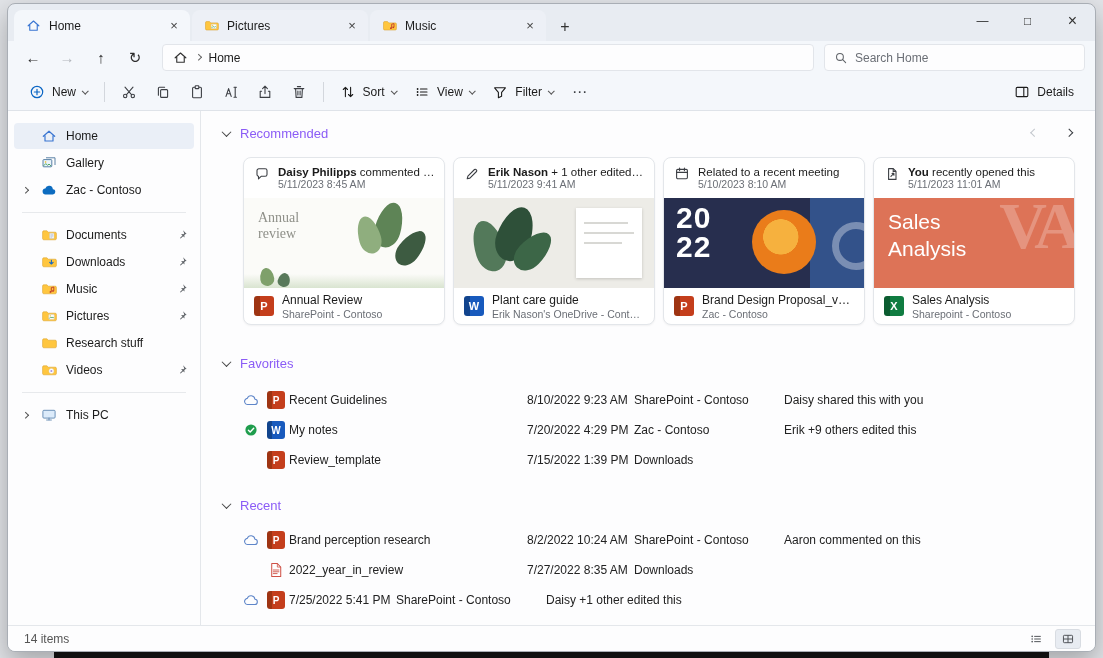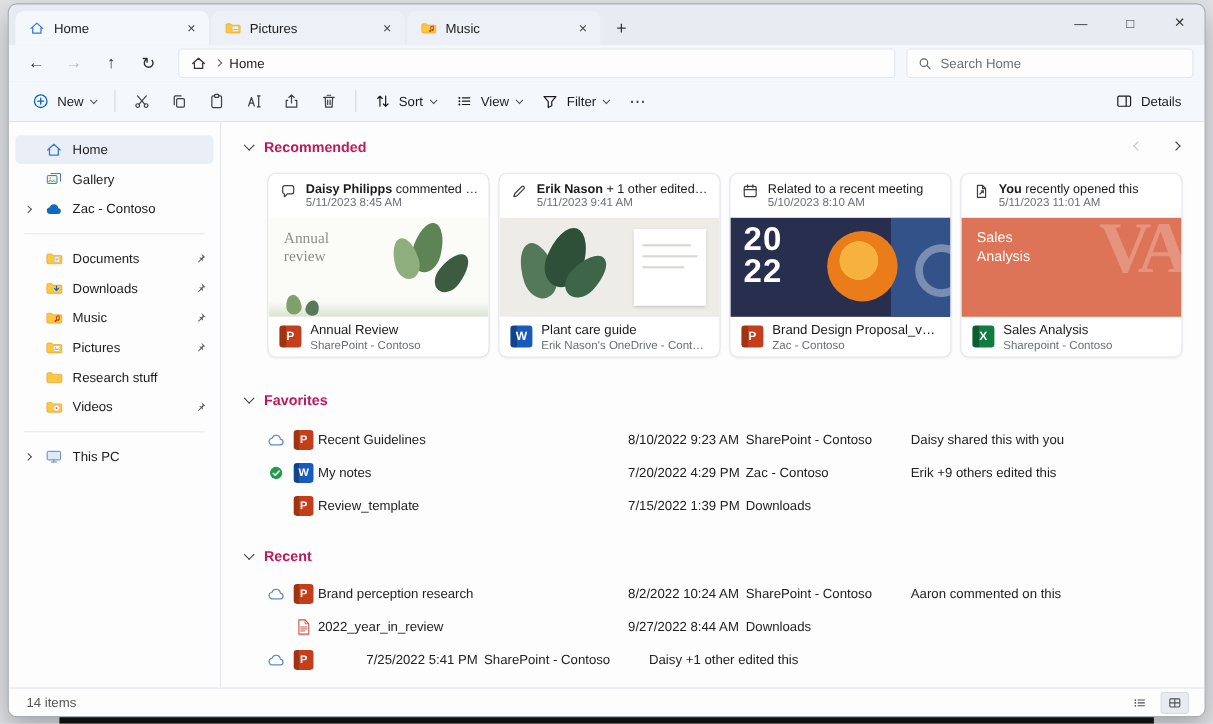--- a/index.html
+++ b/index.html
@@ -34,21 +34,21 @@
   .bodyrow{flex:1;display:flex;background:#fdfdfe;min-height:0;}
   .sidebar{width:193px;flex:none;padding:12px 6px 0 6px;border-right:1px solid #e4e7eb;overflow:hidden;}
   .sitem{height:26px;display:flex;align-items:center;gap:9px;padding:0 6px 0 4px;border-radius:4px;font-size:12px;color:#1b1b1b;margin-bottom:1px;}
   .sitem.selected{background:#eaeff7;}
   .slot{width:14px;display:flex;align-items:center;justify-content:center;color:#555;flex:none;}
   .slabel{flex:1;white-space:nowrap;overflow:hidden;}
   .pin{color:#5f6368;flex:none;}
   .ssep{height:1px;background:#e7e9ec;margin:9px 8px;}
   .main{flex:1;min-width:0;padding:10px 14px 0 22px;overflow:hidden;}
   
-  .sechead{display:flex;align-items:center;gap:10px;height:24px;font-size:13px;font-weight:700;color:#be185d;padding-right:10px;}
+  .sechead{display:flex;align-items:center;gap:10px;height:24px;font-size:13px;font-weight:400;color:#8b5cf6;padding-right:10px;}
   .carousel{display:flex;gap:28px;color:#3c3f44;}
   .carousel .disabled{color:#c4c8ce;}
   .chev{display:inline-block;border-right:1.4px solid currentColor;border-bottom:1.4px solid currentColor;flex:none;}
   .cv7{width:7px;height:7px;}
   .cv5{width:5.5px;height:5.5px;}
   .cv4{width:4.5px;height:4.5px;border-width:1.2px;}
   .chev-d{transform:rotate(45deg) translate(-1px,-1px);}
   .chev-r{transform:rotate(-45deg);}
   .chev-l{transform:rotate(135deg);}
   
@@ -84,31 +84,31 @@
   .tb2{left:20px;top:22px;width:30px;height:52px;background:#53795a;transform:rotate(-18deg);}
   .tb3{left:66px;top:30px;width:26px;height:46px;background:#3c6647;transform:rotate(44deg);}
   .tb-card{position:absolute;right:12px;top:10px;width:66px;height:70px;background:#fff;box-shadow:0 1px 3px rgba(0,0,0,.18);}
   .tb-line{position:absolute;left:8px;height:2px;background:#d8d8d4;}
   .thumb-c{background:#272e4e;}
   .tc-year{position:absolute;left:12px;top:6px;color:#fff;font-size:30px;font-weight:700;line-height:.95;letter-spacing:1px;}
   .tc-right{position:absolute;right:0;top:0;width:54px;height:100%;background:#33528a;}
   .tc-ring{position:absolute;right:-16px;top:24px;width:48px;height:48px;border-radius:50%;border:7px solid rgba(255,255,255,.35);}
   .tc-circle{position:absolute;left:88px;top:12px;width:64px;height:64px;border-radius:50%;background:radial-gradient(circle at 45% 42%,#f6b13e 0 34%,#ea7c1a 35% 74%,#d96a10 75%);z-index:2;}
   .thumb-d{background:#dd7357;}
-  .td-text{position:absolute;left:14px;top:10px;color:#fff;font-family:"Liberation Serif","DejaVu Serif",serif;font-size:13px;line-height:1.3;}
+  .td-text{position:absolute;left:14px;top:10px;color:#fff;font-family:"Liberation Serif","DejaVu Serif",serif;font-size:21px;line-height:1.3;}
   .td-wm{position:absolute;right:-4px;top:-10px;font-family:"Liberation Serif","DejaVu Serif",serif;font-weight:700;font-size:66px;color:rgba(255,255,255,.24);letter-spacing:-4px;}
   
   .rows{margin-left:20px;}
   .rows.fav{margin-top:10px;}
   .rows.rec{margin-top:8px;}
   .frow{height:30px;display:flex;align-items:center;font-size:12px;color:#222;border-radius:4px;}
   .c-status{width:24px;display:flex;align-items:center;flex:none;}
   .c-ficon{width:22px;display:flex;align-items:center;flex:none;}
   .c-name{width:238px;padding-right:10px;white-space:nowrap;overflow:hidden;text-overflow:ellipsis;}
-  .c-date{width:107px;flex:none;margin-left:44px;}
+  .c-date{width:107px;flex:none;}
   .c-loc{width:150px;flex:none;white-space:nowrap;overflow:hidden;}
   .c-act{flex:1;min-width:0;white-space:nowrap;overflow:hidden;}
   .mt-fav{margin-top:26px;}
   .mt-rec{margin-top:18px;}
   
   .statusbar{height:26px;flex:none;border-top:1px solid #e4e7eb;display:flex;align-items:center;padding:0 14px 0 16px;font-size:12px;color:#555;background:#fdfdfe;}
   .sb-btn{width:26px;height:20px;display:flex;align-items:center;justify-content:center;border-radius:3px;color:#4c4f54;margin-left:6px;}
   .sb-btn.on{background:#e8ecf2;border:1px solid #d8dce2;}
   .ic{display:block;flex:none;}
   .hiddefs{position:absolute;width:0;height:0;overflow:hidden;}
@@ -660,21 +660,21 @@
           <span class="c-act">Aaron commented on this</span>
         </div>
         <div class="frow">
           <span class="c-status"></span>
           <span class="c-ficon">
               <svg class="ic" width="18" height="18">
                 <use href="#i-pdf"></use>
               </svg>
             </span>
           <span class="c-name">2022_year_in_review</span>
-          <span class="c-date">9/27/2022 8:44 AM</span>
+          <span class="c-date">7/27/2022 8:35 AM</span>
           <span class="c-loc">Downloads</span>
           <span class="c-act"></span>
         </div>
         <div class="frow">
           <span class="c-status">
               <svg class="ic" width="16" height="16" style="color:#5f86c9">
                 <use href="#i-cloud-line"></use>
               </svg>
             </span>
           <span class="c-ficon">

